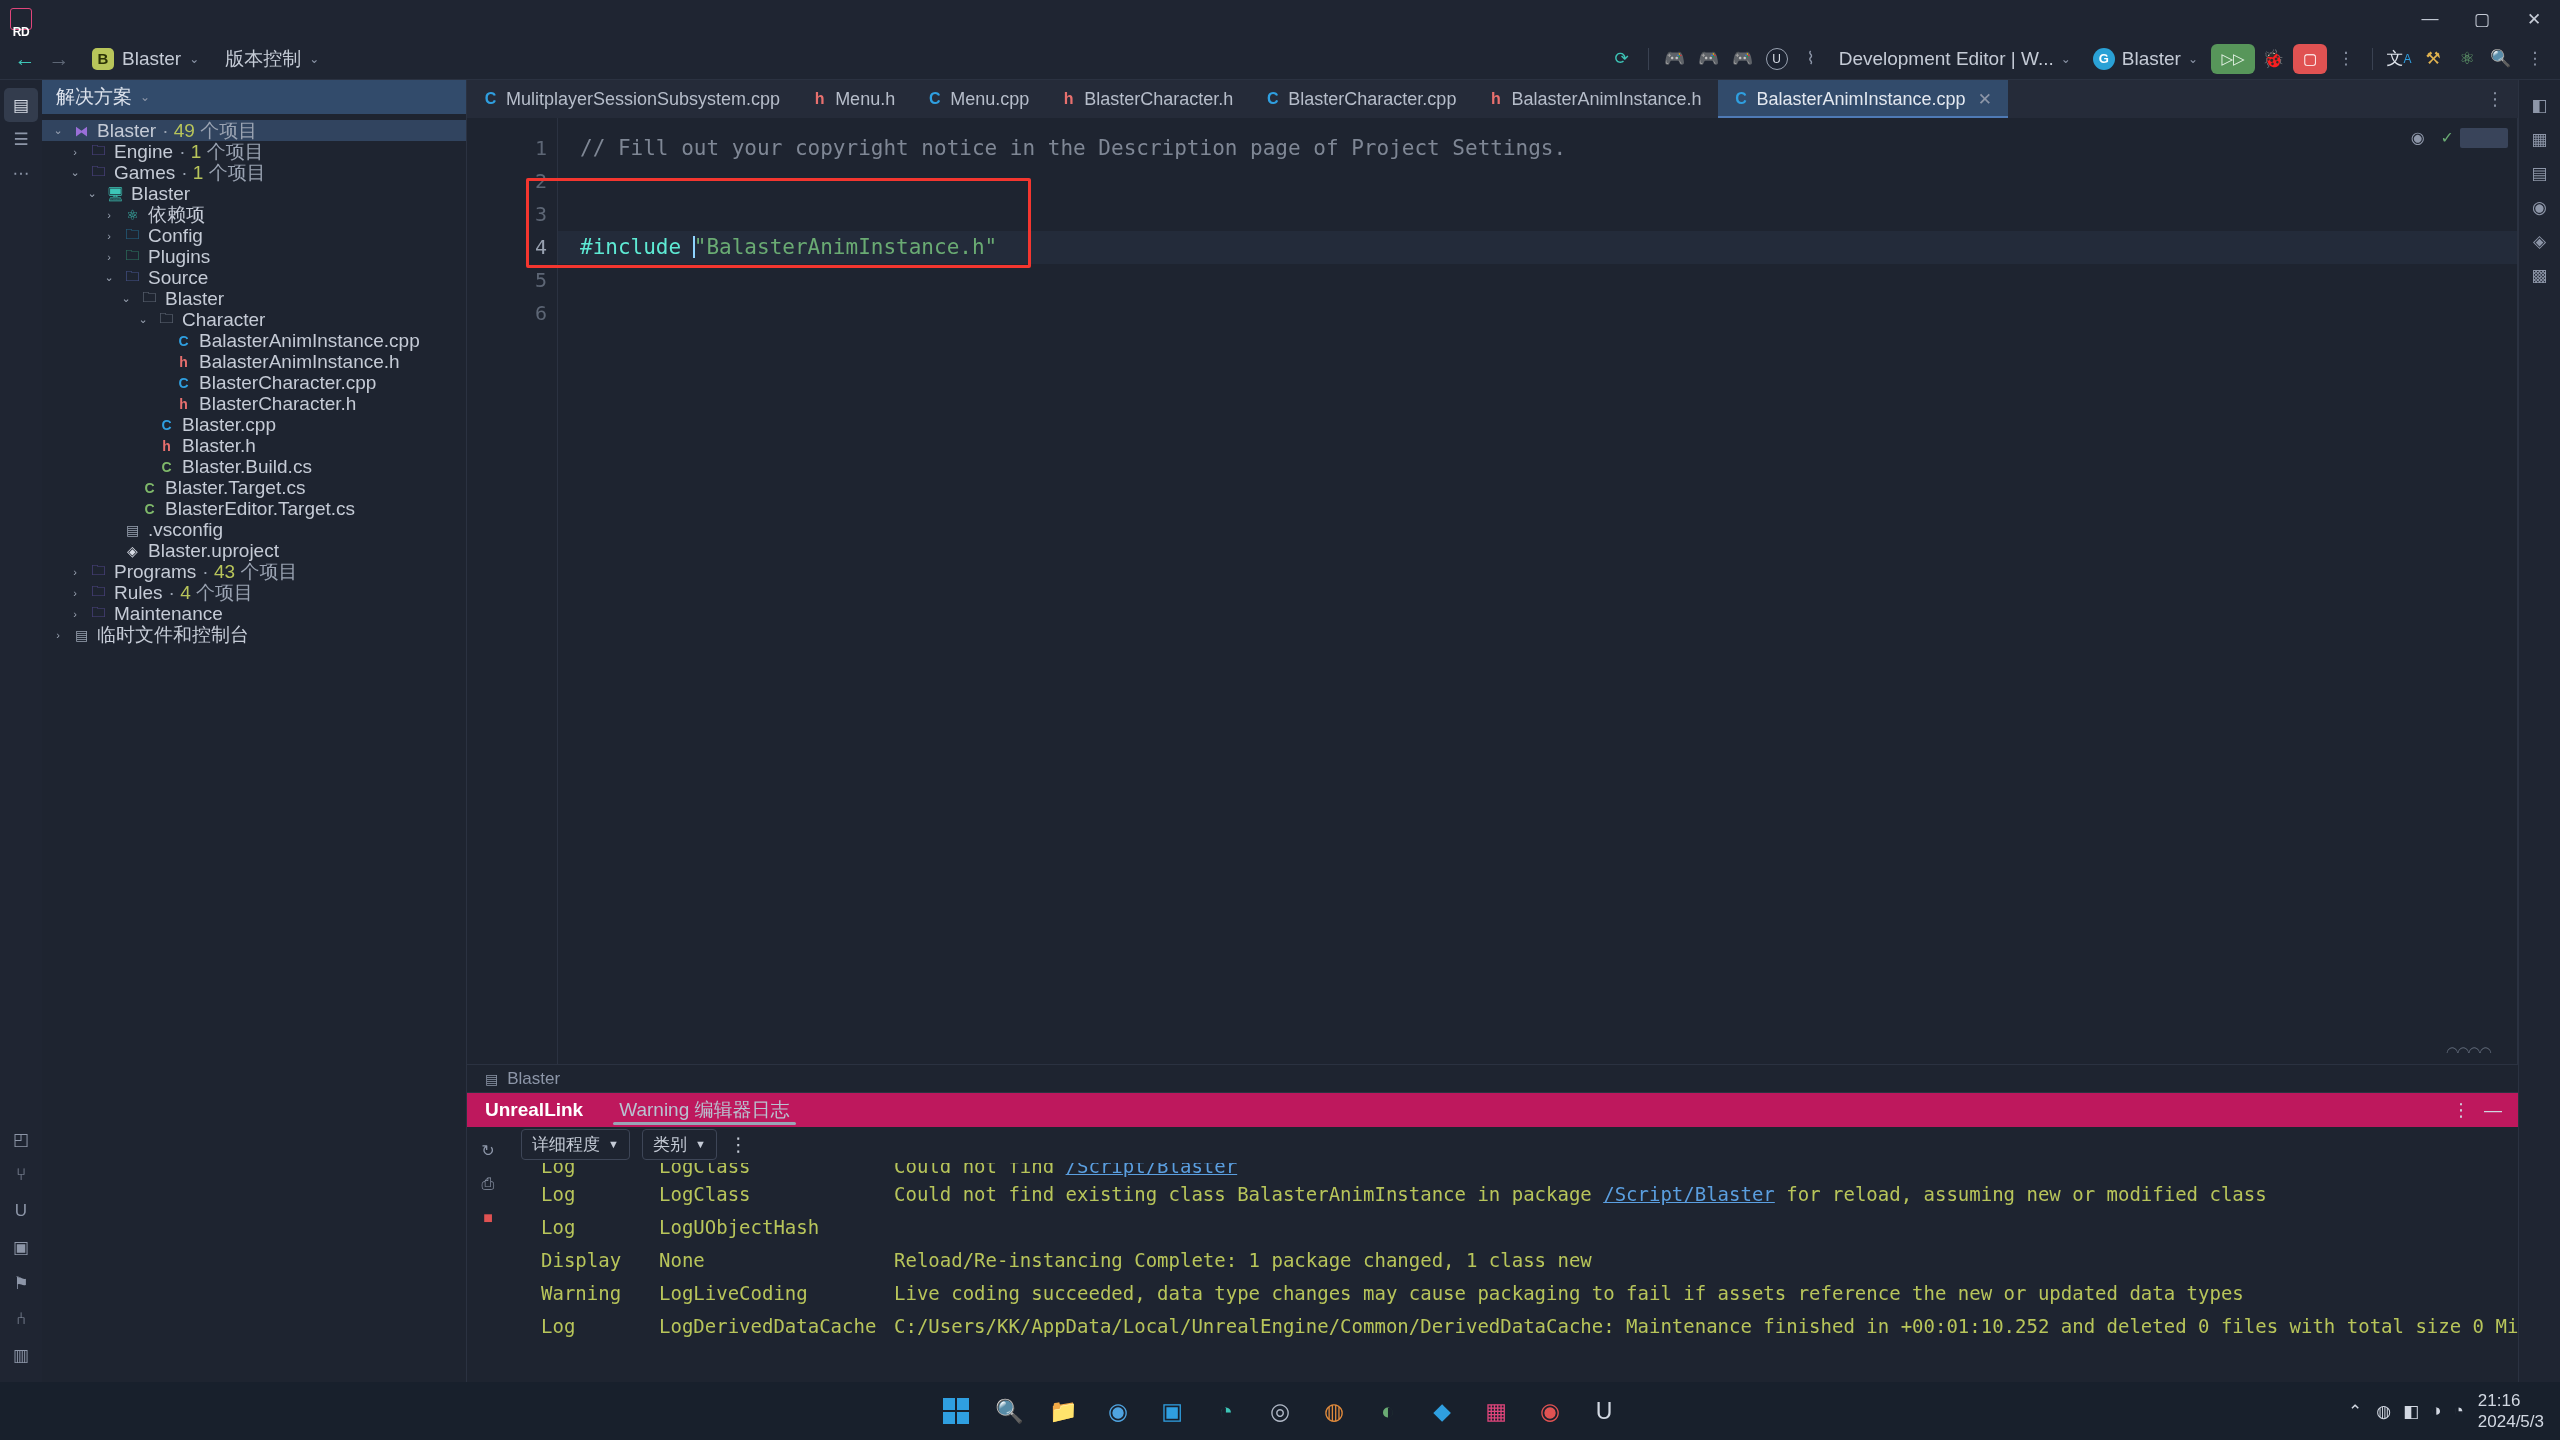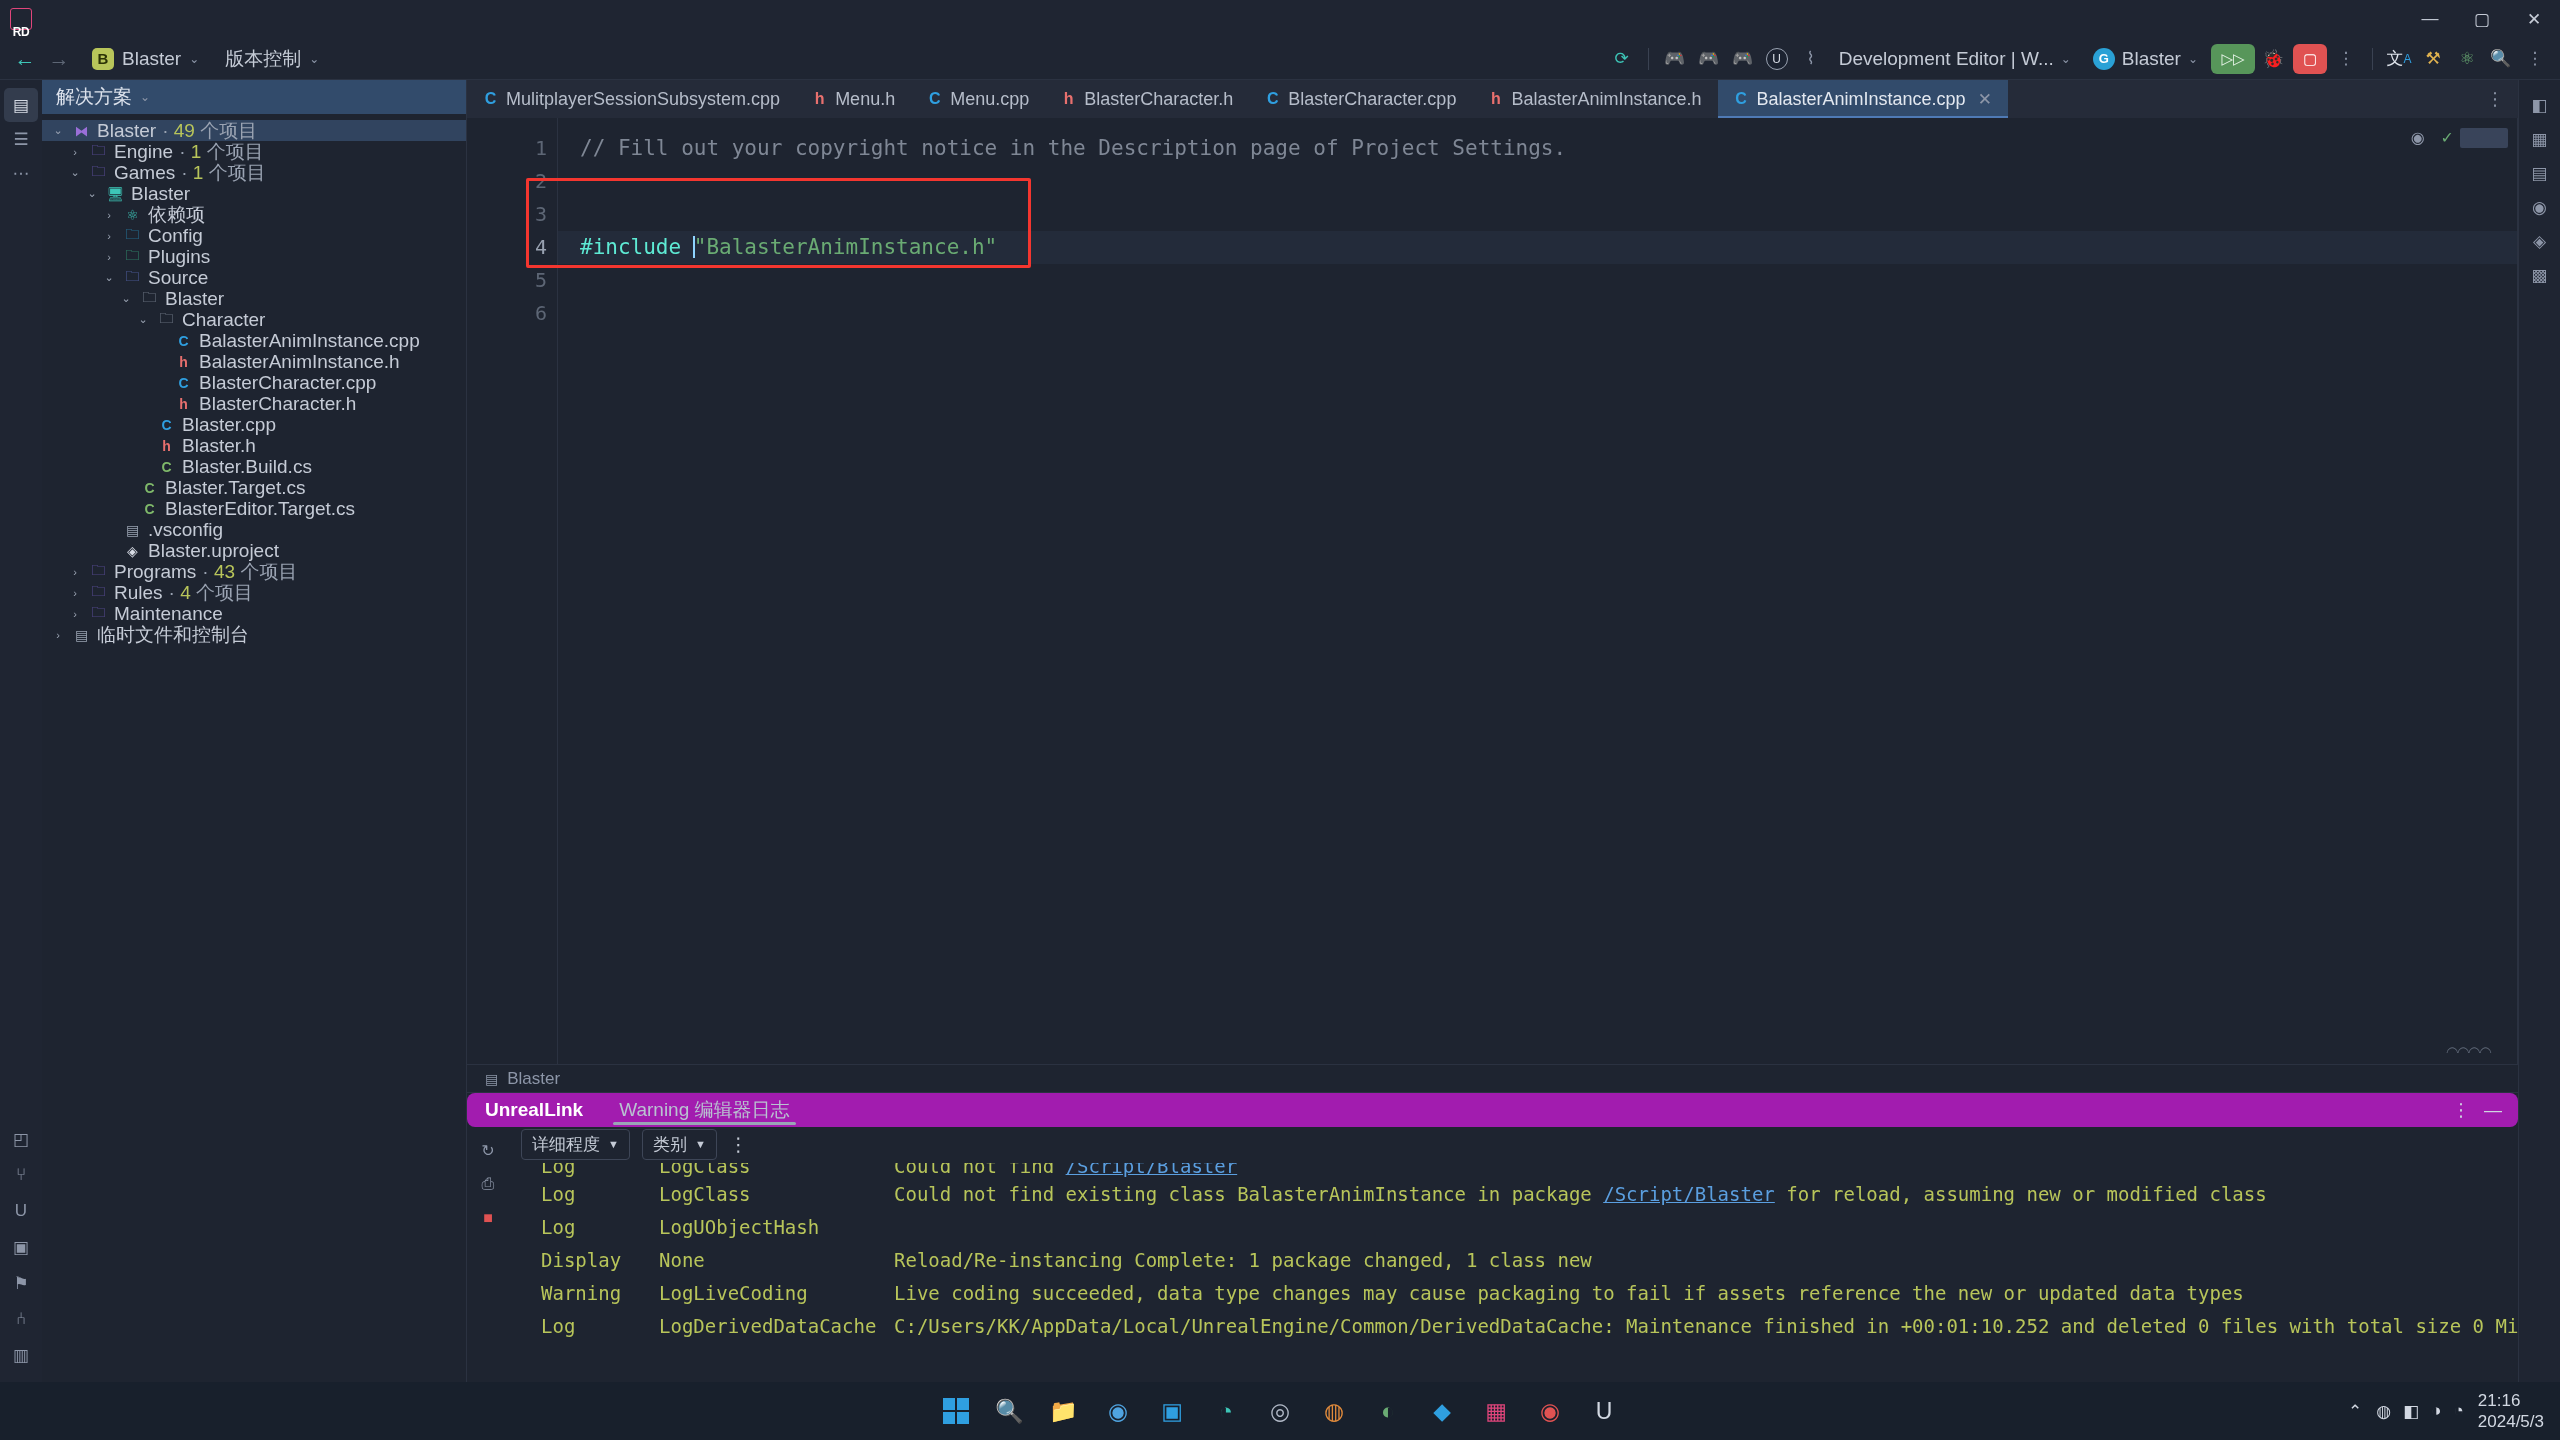--- a/index.html
+++ b/index.html
@@ -106,21 +106,21 @@
   .insp-bar span { color:#8d96a8; font-size:16px;}
   .insp-bar .ok { color:#6aab73; }
   .minimap { position:absolute; top:10px; right:10px; width:48px; height:20px; background:#39445a; border-radius:2px;}
   .editor-status { height:28px; flex:0 0 28px; background:#1e2430; border-top:1px solid #2b3241;
       display:flex; align-items:center; padding:0 18px; gap:9px; font-size:17px; color:#8d96a8;}
   .breadcrumb-ico { color:#8d96a8; font-size:14px;}
   .squiggle { position:absolute; right:28px; bottom:3px; color:#5d6675; font-size:15px; letter-spacing:-2px;}
 
   
   .bottom { height:290px; flex:0 0 290px; display:flex; flex-direction:column; background:#1e2430; border-top:1px solid #2b3241;}
-  .bt-head { height:34px; flex:0 0 34px; background:#a21caf; display:flex; align-items:stretch;border-radius:8px; }
+  .bt-head { height:34px; flex:0 0 34px; background:#be185d; display:flex; align-items:stretch; }
   .bt-tab { display:flex;align-items:center; padding:0 18px; font-size:19px; color:#b9c2d1; position:relative;}
   .bt-tab.active { color:#ffffff; font-weight:bold; }
   .bt-tab.sel-underline::after{ content:""; position:absolute; left:12px; right:12px; bottom:2px; height:3px; background:#9aa5b6; border-radius:2px;}
   .bt-actions { margin-left:auto; display:flex; align-items:center; gap:14px; padding:0 16px; color:#cfd6e1; font-size:18px;}
   .bt-body { flex:1 1 auto; display:flex; min-height:0;}
   .bt-rail { width:42px; flex:0 0 42px; display:flex; flex-direction:column; align-items:center; padding-top:8px; gap:4px;}
   .bt-rail .r { width:30px;height:30px;display:flex;align-items:center;justify-content:center;color:#8d96a8;font-size:16px;border-radius:4px;}
   .bt-main { flex:1 1 auto; display:flex; flex-direction:column; min-width:0;}
   .filterbar { height:34px; flex:0 0 34px; display:flex; align-items:center; gap:12px; padding:0 12px;}
   .fbtn { display:flex;align-items:center;gap:8px; border:1px solid #3e4657; border-radius:4px; padding:3px 10px; font-size:17px; color:#c5cbd6;}

